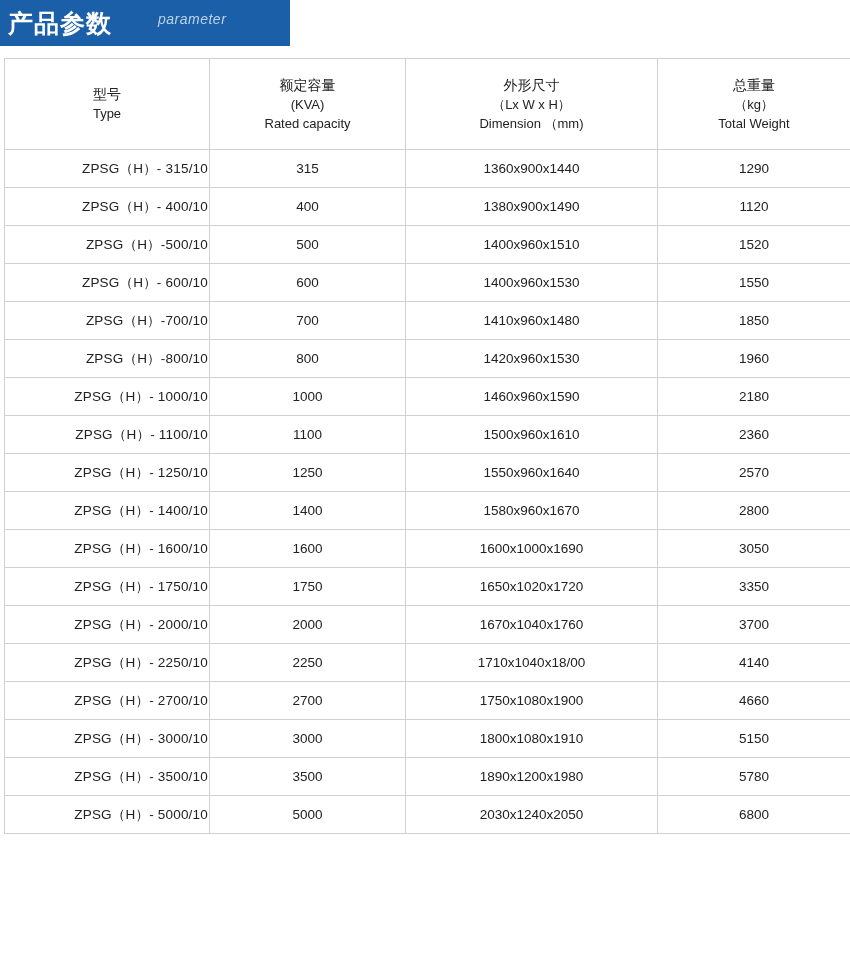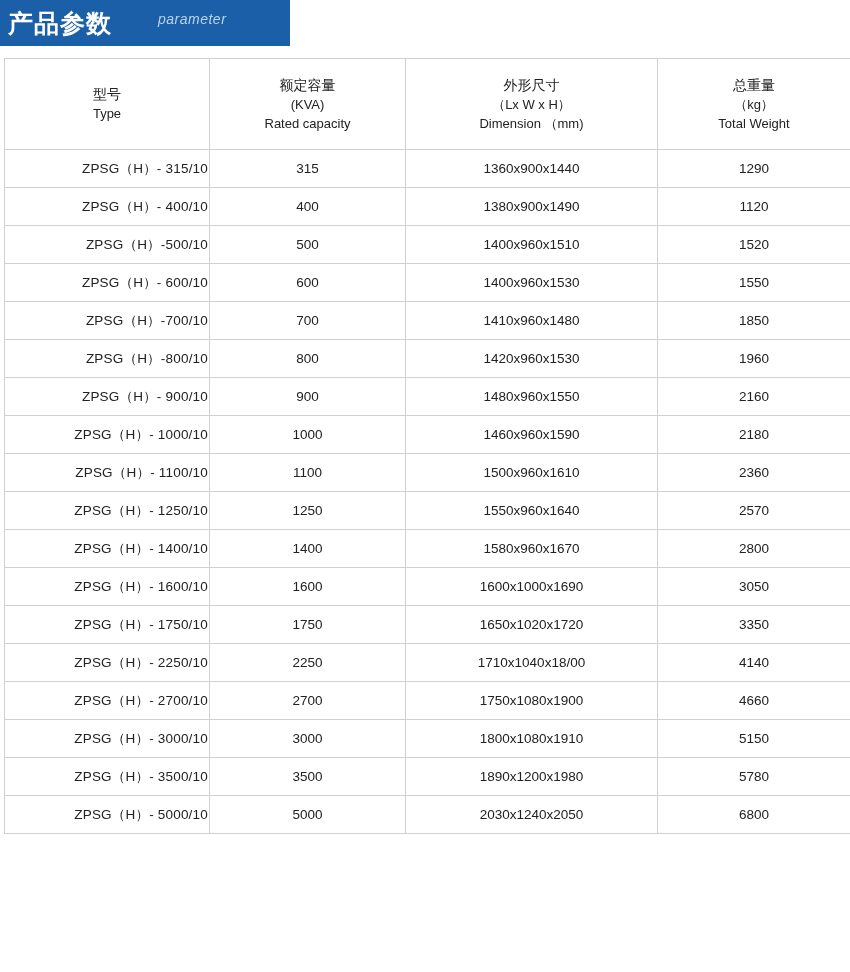--- a/index.html
+++ b/index.html
@@ -186,26 +186,20 @@
             <td>1410x960x1480</td>
             <td>1850</td>
           </tr>
           <tr>
             <td class="type">ZPSG（H）-800/10</td>
             <td>800</td>
             <td>1420x960x1530</td>
             <td>1960</td>
           </tr>
           <tr>
-            <td class="type">ZPSG（H）- 900/10</td>
-            <td>900</td>
-            <td>1480x960x1550</td>
-            <td>2160</td>
-          </tr>
-          <tr>
             <td class="type">ZPSG（H）- 1000/10</td>
             <td>1000</td>
             <td>1460x960x1590</td>
             <td>2180</td>
           </tr>
           <tr>
             <td class="type">ZPSG（H）- 1100/10</td>
             <td>1100</td>
             <td>1500x960x1610</td>
             <td>2360</td>
@@ -228,20 +222,26 @@
             <td>1600x1000x1690</td>
             <td>3050</td>
           </tr>
           <tr>
             <td class="type">ZPSG（H）- 1750/10</td>
             <td>1750</td>
             <td>1650x1020x1720</td>
             <td>3350</td>
           </tr>
           <tr>
+            <td class="type">ZPSG（H）- 2000/10</td>
+            <td>2000</td>
+            <td>1670x1040x1760</td>
+            <td>3700</td>
+          </tr>
+          <tr>
             <td class="type">ZPSG（H）- 2250/10</td>
             <td>2250</td>
             <td>1710x1040x18/00</td>
             <td>4140</td>
           </tr>
           <tr>
             <td class="type">ZPSG（H）- 2700/10</td>
             <td>2700</td>
             <td>1750x1080x1900</td>
             <td>4660</td>

